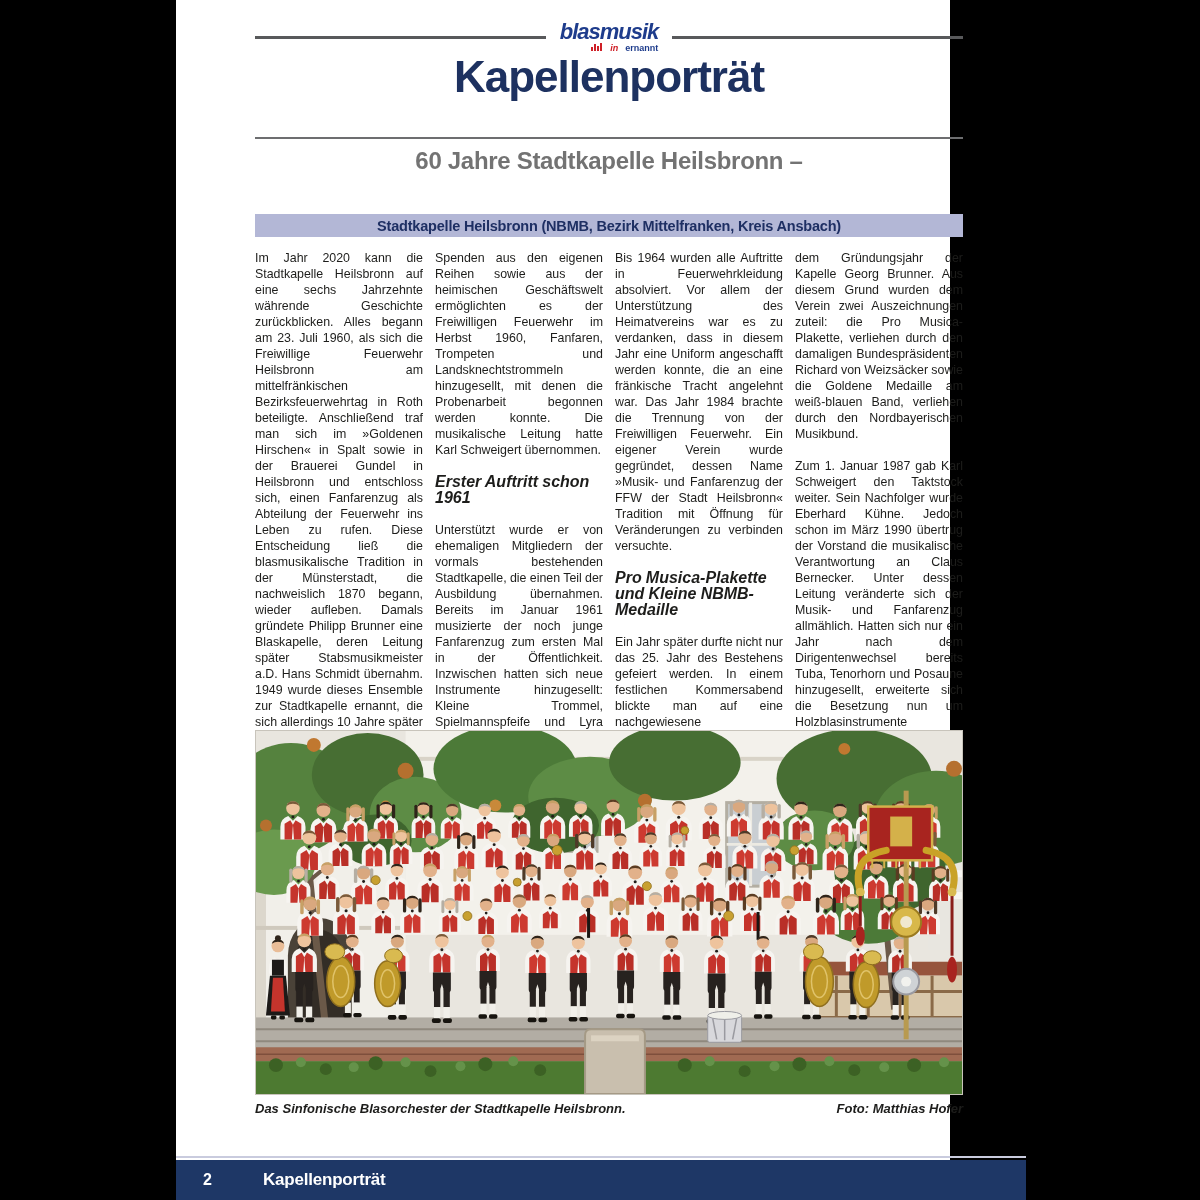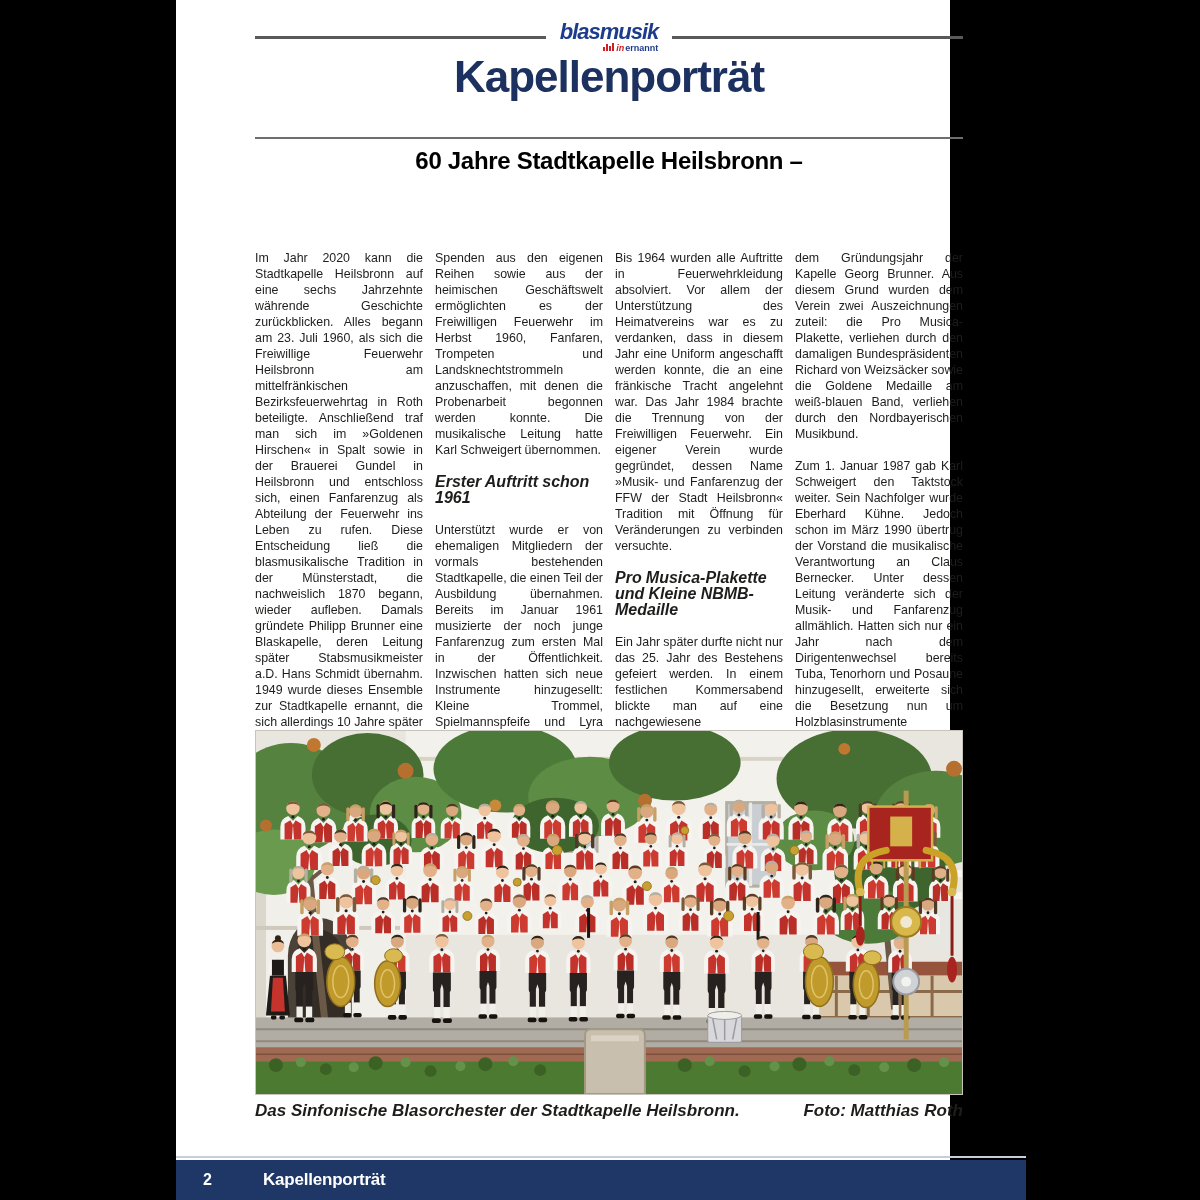--- a/index.html
+++ b/index.html
@@ -10,45 +10,45 @@
   .page{
     position:absolute;left:176px;top:0;width:774px;height:1200px;background:#fff;
   }
   .content{position:absolute;left:79px;width:708px;}
 
   
   .masthead{top:14px;height:46px;display:flex;align-items:center;gap:14px;}
   .mast-rule{flex:1;height:3px;background:#58595b;}
   .logo{display:flex;flex-direction:column;align-items:flex-end;line-height:1;}
   .logo-main{font-size:22px;font-weight:bold;letter-spacing:-1px;color:#1e3c8c;font-style:italic;}
-  .logo-sub{font-size:9px;font-weight:bold;margin-top:-1px;display:flex;align-items:flex-end;gap:1px;color:#1e3c8c;}
+  .logo-sub{font-size:9px;font-weight:bold;margin-top:-1px;display:flex;align-items:flex-end;gap:7px;color:#1e3c8c;}
   .logo-sub .in{color:#cf2027;font-style:italic;}
   .wave{display:inline-block;margin-right:1px;}
 
   .page-title{top:52px;text-align:center;font-size:44px;font-weight:bold;letter-spacing:-1px;color:#1d3160;}
   .rule2{top:137px;height:2px;background:#6d6e70;}
 
-  .subtitle{top:146px;text-align:center;font-weight:bold;font-size:24px;line-height:29px;color:#000000;letter-spacing:-0.3px;}
+  .subtitle{top:146px;text-align:center;font-weight:bold;font-size:24px;line-height:29px;color:#737373;letter-spacing:-0.3px;}
 
   .kicker{top:214px;height:23px;background:#b3b7d6;display:flex;align-items:center;justify-content:center;
     font-size:14.5px;font-weight:bold;color:#1e2f63;letter-spacing:-0.2px;}
 
   
   .cols{top:250px;height:470px;}
   .col{position:absolute;top:0;width:168px;font-size:12.4px;line-height:16px;color:#1d1d1b;
     text-align:justify;hyphens:auto;-webkit-hyphens:auto;word-spacing:-0.3px;}
   .col p{margin:0 0 16px 0;}
   .col .subhead{margin:16px 0;font-size:16px;font-weight:bold;font-style:italic;text-align:left;}
 
   
   .photo{position:absolute;left:79px;top:730px;width:708px;height:365px;border:1px solid #c8c4bb;box-sizing:border-box;background:#e8e4dc;}
   .photo svg{display:block;width:100%;height:100%;}
 
   .caption-row{top:1101px;display:flex;justify-content:space-between;
-    font-size:17px;font-weight:bold;font-style:italic;color:#1d1d1b;}
+    font-size:13px;font-weight:bold;font-style:italic;color:#1d1d1b;}
 
   
   .footer-line{position:absolute;left:0;top:1156px;width:850px;height:2px;background:#c9cbde;}
   .footer-bar{position:absolute;left:0;top:1160px;width:850px;height:40px;background:#1e3766;color:#fff;
     display:flex;align-items:center;}
   .footer-num{margin-left:27px;font-size:16px;font-weight:600;}
   .footer-label{margin-left:51px;font-size:17px;font-weight:bold;letter-spacing:-0.2px;}
 </style>
 </head>
 <body>
@@ -75,27 +75,28 @@
     <div class="mast-rule"></div>
   </div>
 
   <div class="content page-title">Kapellenporträt</div>
   <div class="content rule2"></div>
 
   <div class="content subtitle">
     <div>60 Jahre Stadtkapelle Heilsbronn –</div>
   </div>
 
+  <div class="content kicker">Stadtkapelle Heilsbronn (NBMB, Bezirk Mittelfranken, Kreis Ansbach)</div>
 
   <div class="content cols">
     <div class="col" style="left:0;">
       <p>Im Jahr 2020 kann die Stadtkapelle Heilsbronn auf eine sechs Jahrzehnte währende Geschichte zurückblicken. Alles begann am 23. Juli 1960, als sich die Freiwillige Feuerwehr Heilsbronn am mittelfränkischen Bezirksfeuerwehrtag in Roth beteiligte. Anschließend traf man sich im »Goldenen Hirschen« in Spalt sowie in der Brauerei Gundel in Heilsbronn und entschloss sich, einen Fanfarenzug als Abteilung der Feuerwehr ins Leben zu rufen. Diese Entscheidung ließ die blasmusikalische Tradition in der Münsterstadt, die nachweislich 1870 begann, wieder aufleben. Damals gründete Philipp Brunner eine Blaskapelle, deren Leitung später Stabsmusikmeister a.D. Hans Schmidt übernahm. 1949 wurde dieses Ensemble zur Stadtkapelle ernannt, die sich allerdings 10 Jahre später auflöste.</p>
     </div>
     <div class="col" style="left:180px;">
-      <p>Spenden aus den eigenen Reihen sowie aus der heimischen Geschäftswelt ermöglichten es der Freiwilligen Feuerwehr im Herbst 1960, Fanfaren, Trompeten und Landsknechtstrommeln anzuschaffen, mit denen die Probenarbeit begonnen werden konnte. Die musikalische Leitung hatte Karl Schweigert übernommen.</p>
+      <p>Spenden aus den eigenen Reihen sowie aus der heimischen Geschäftswelt ermöglichten es der Freiwilligen Feuerwehr im Herbst 1960, Fanfaren, Trompeten und Landsknechtstrommeln hinzugesellt, mit denen die Probenarbeit begonnen werden konnte. Die musikalische Leitung hatte Karl Schweigert übernommen.</p>
       <div class="subhead">Erster Auftritt schon 1961</div>
       <p>Unterstützt wurde er von ehemaligen Mitgliedern der vormals bestehenden Stadtkapelle, die einen Teil der Ausbildung übernahmen. Bereits im Januar 1961 musizierte der noch junge Fanfarenzug zum ersten Mal in der Öffentlichkeit. Inzwischen hatten sich neue Instrumente hinzugesellt: Kleine Trommel, Spielmannspfeife und Lyra verwandelten das Korps in einen Spielmanns- und Fanfarenzug.</p>
     </div>
     <div class="col" style="left:360px;">
       <p>Bis 1964 wurden alle Auftritte in Feuerwehrkleidung absolviert. Vor allem der Unterstützung des Heimatvereins war es zu verdanken, dass in diesem Jahr eine Uniform angeschafft werden konnte, die an eine fränkische Tracht angelehnt war. Das Jahr 1984 brachte die Trennung von der Freiwilligen Feuerwehr. Ein eigener Verein wurde gegründet, dessen Name »Musik- und Fanfarenzug der FFW der Stadt Heilsbronn« Tradition mit Öffnung für Veränderungen zu verbinden versuchte.</p>
       <div class="subhead">Pro Musica-Plakette und Kleine NBMB-Medaille</div>
       <p>Ein Jahr später durfte nicht nur das 25. Jahr des Bestehens gefeiert werden. In einem festlichen Kommersabend blickte man auf eine nachgewiesene Blasmusiktradition in Heilsbronn seit 1870 zurück,</p>
     </div>
     <div class="col" style="left:540px;">
       <p>dem Gründungsjahr der Kapelle Georg Brunner. Aus diesem Grund wurden dem Verein zwei Auszeichnungen zuteil: die Pro Musica-Plakette, verliehen durch den damaligen Bundespräsidenten Richard von Weizsäcker sowie die Goldene Medaille am weiß-blauen Band, verliehen durch den Nordbayerischen Musikbund.</p>
@@ -413,21 +414,21 @@
             <circle cx="690" cy="333" r="5"></circle>
         </g>
         <path d="M330,365 V306 Q330,300 336,300 H384 Q390,300 390,306 V365 Z" fill="#c9bfae" stroke="#a59a86" stroke-width="2"></path>
         <rect x="336" y="306" width="48" height="6" fill="#dcd3c2"></rect>
       </g>
     </svg>
   </div>
 
   <div class="content caption-row">
     <span>Das Sinfonische Blasorchester der Stadtkapelle Heilsbronn.</span>
-    <span>Foto: Matthias Roth</span>
+    <span>Foto: Matthias Hofer</span>
   </div>
 
   <div class="footer-line"></div>
   <div class="footer-bar">
     <span class="footer-num">2</span>
     <span class="footer-label">Kapellenporträt</span>
   </div>
 
 </div>
 

